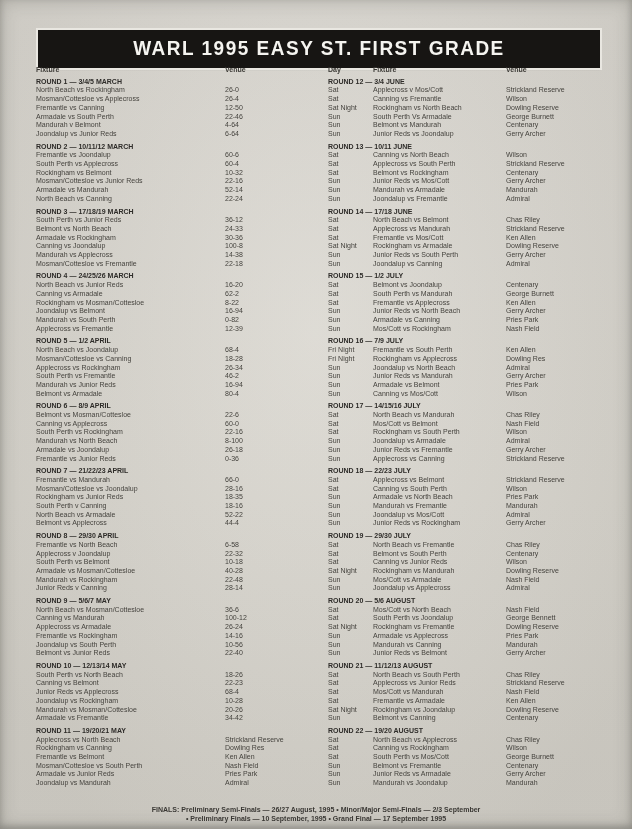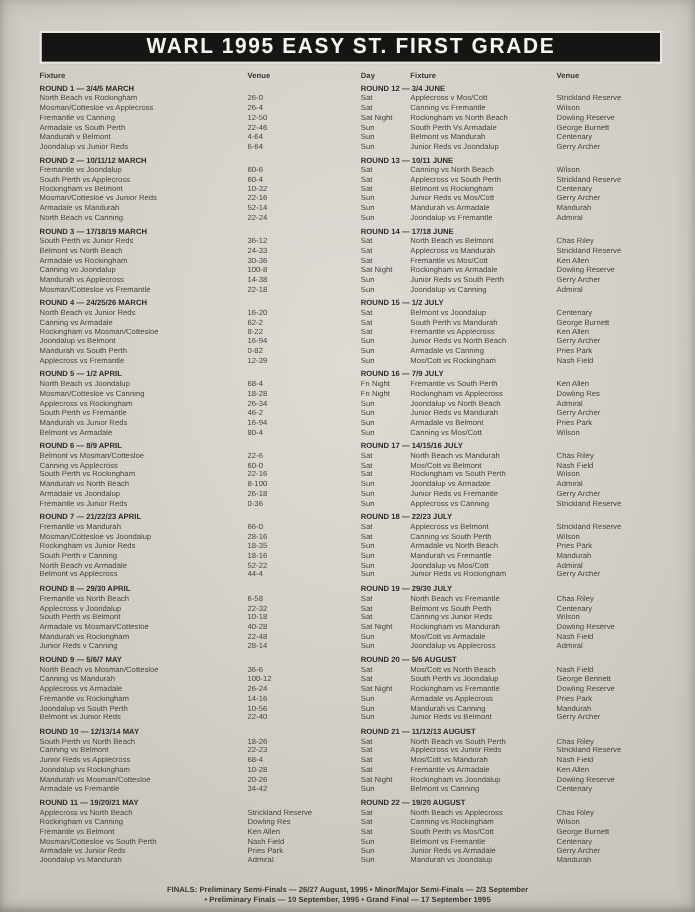--- a/index.html
+++ b/index.html
@@ -13,21 +13,21 @@
     position:absolute;inset:0;
     background:
       radial-gradient(ellipse at 50% 40%, rgba(255,255,255,0.18), rgba(0,0,0,0.05) 85%),
       linear-gradient(180deg,#d8d5ce 0%,#d6d3cb 60%,#d2cfc7 100%);
   }
   .edge-shade{
     position:absolute;inset:0;pointer-events:none;
     box-shadow:inset 0 0 18px rgba(60,58,52,0.25), inset 0 -3px 6px rgba(40,38,34,0.25);
   }
   .banner{
-    position:absolute;left:38px;top:30px;width:562px;height:26px;
+    position:absolute;left:38px;top:30px;width:562px;height:38px;
     background:#171513;
     box-shadow:0 0 0 2px #e9e7e1, 0 1px 2px rgba(0,0,0,0.35);
     display:flex;align-items:center;justify-content:center;
   }
   .banner span{
     color:#f5f4f0;font-size:19px;font-weight:bold;letter-spacing:1.5px;
     white-space:nowrap;transform:scaleY(1.05);
   }
   .col{position:absolute;top:66px;font-size:7px;line-height:8.7px;color:#45433e;}
   .col-left{left:36px;width:282px;}

